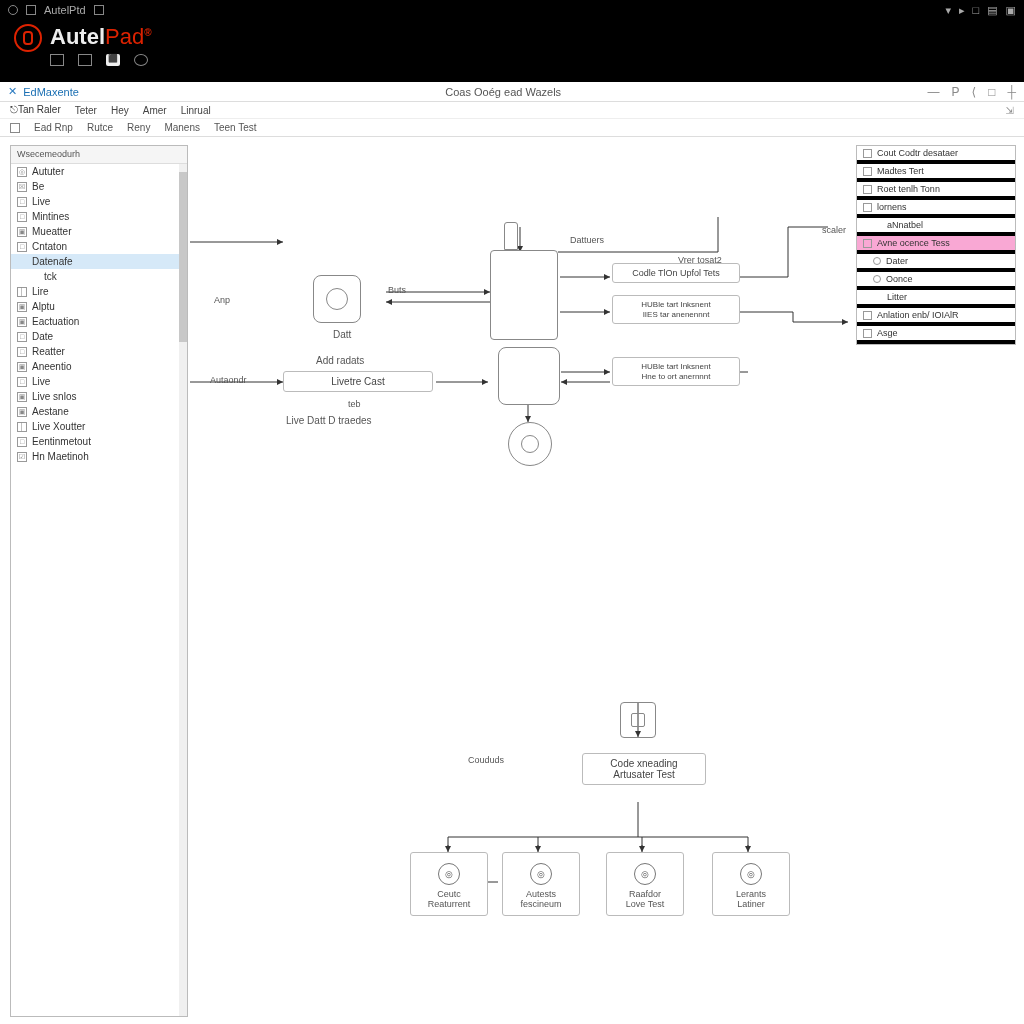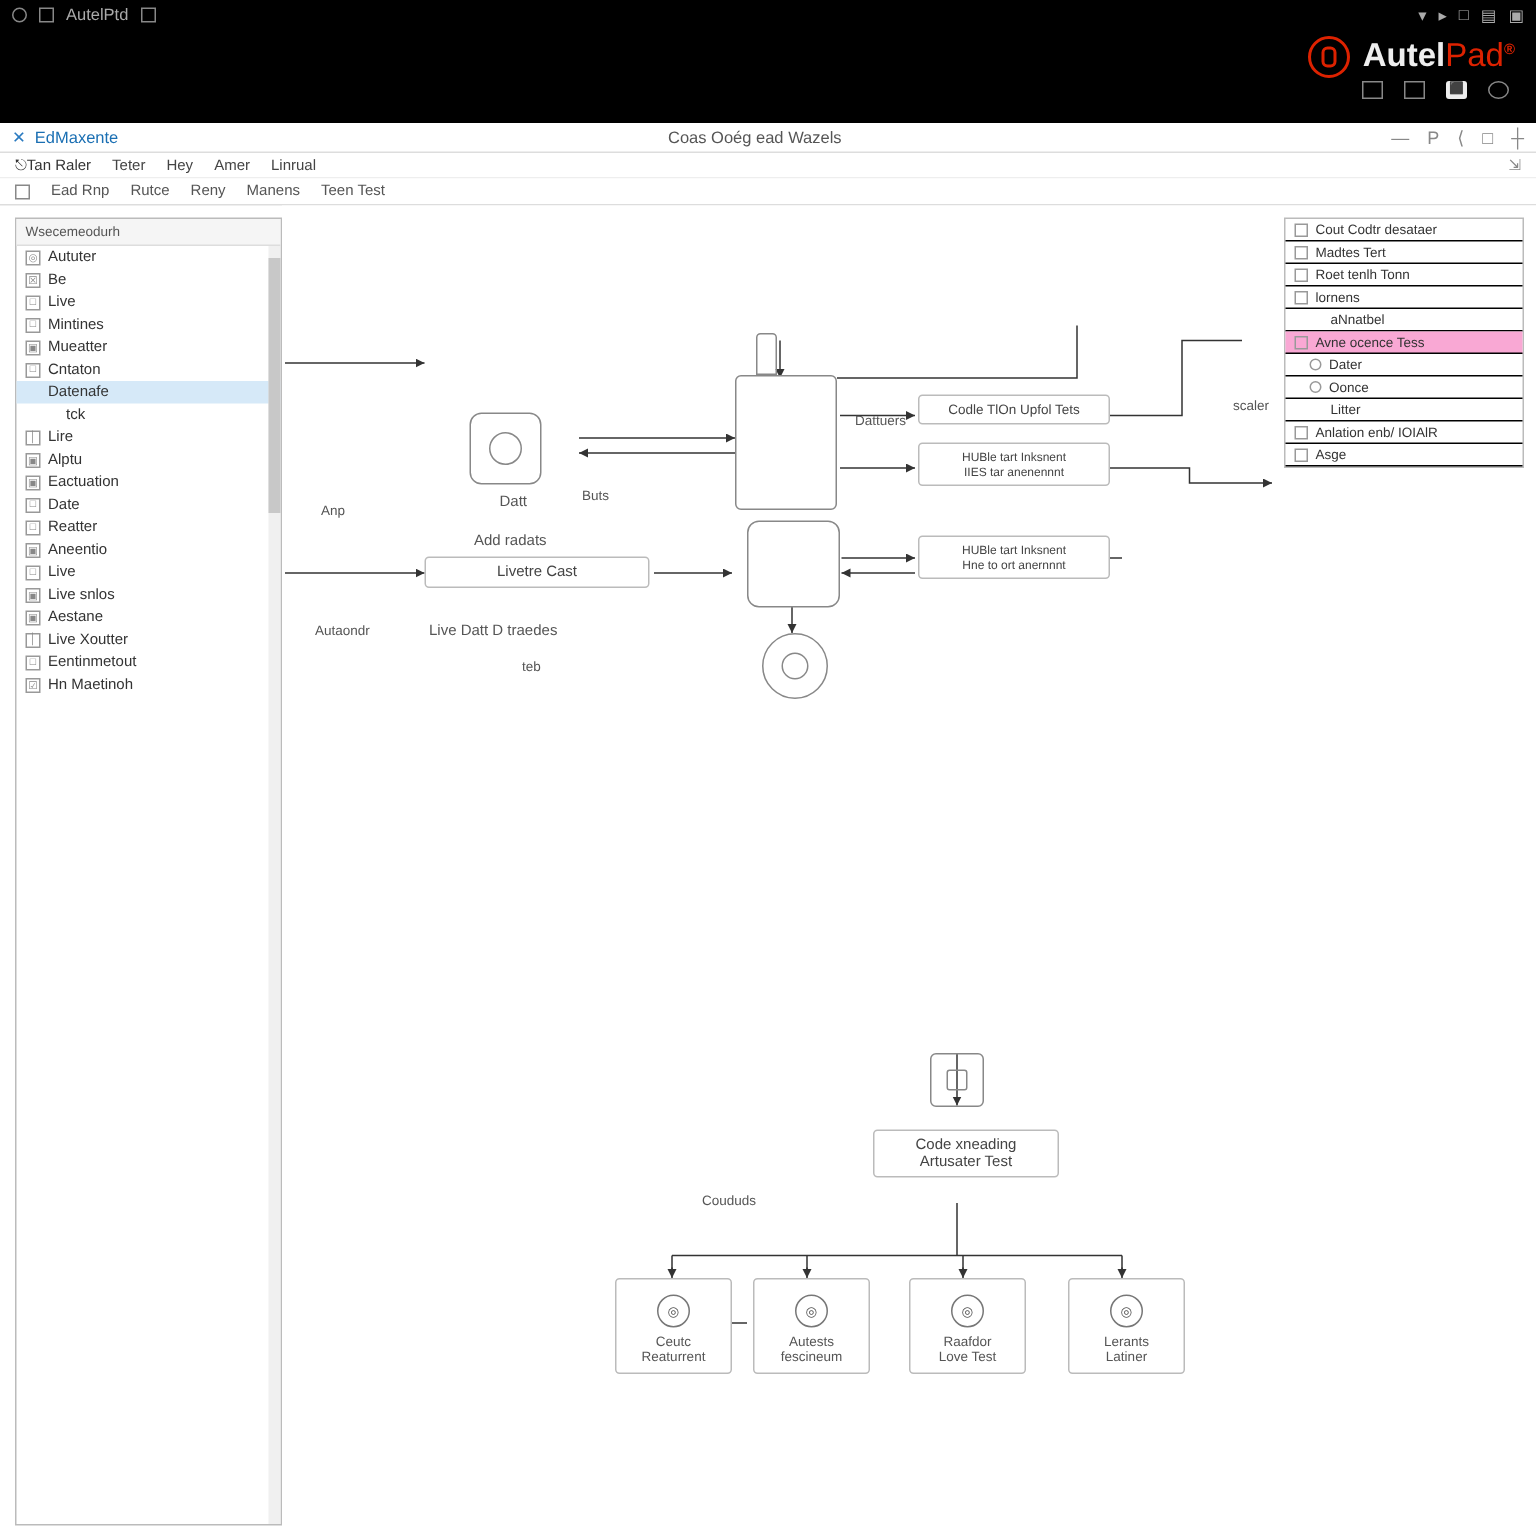--- a/index.html
+++ b/index.html
@@ -1,19 +1,19 @@
 <!DOCTYPE html>
 <html><head>
 <meta charset="utf-8">
 <style>
 * { box-sizing: border-box; margin: 0; padding: 0; }
 body { font-family: "Segoe UI", Arial, sans-serif; font-size: 11px; color: #333; background: #fff; width: 1024px; height: 1024px; overflow: hidden; }
 .titlebar-top { height: 20px; background: #000; display: flex; align-items: center; padding: 0 8px; color: #aaa; gap: 8px; }
 .titlebar-top .win-icons { margin-left: auto; display: flex; gap: 8px; }
-.brandbar { height: 62px; background: #000; display: flex; align-items: flex-start; padding: 4px 14px; gap: 8px; justify-content: flex-end; }
+.brandbar { height: 62px; background: #000; display: flex; align-items: flex-start; padding: 4px 14px; gap: 8px; }
 .brandbar .logo { width: 28px; height: 28px; border: 2px solid #d20; border-radius: 50%; display: flex; align-items: center; justify-content: center; }
 .brandbar .logo-inner { width: 10px; height: 14px; border: 2px solid #d20; border-radius: 4px; }
 .brand-text-wrap { display: flex; flex-direction: column; }
 .brand-text { font-size: 22px; font-weight: bold; color: #eee; }
 .brand-text .accent { color: #d20; font-weight: normal; }
 .brand-icons { display: flex; gap: 14px; margin-top: 4px; color: #ccc; }
 .brand-icons span { width: 14px; height: 12px; border: 1px solid #888; display: inline-block; }
 .brand-icons .badge { background: #eee; border-radius: 2px; color: #000; font-size: 8px; text-align: center; border: none; }
 .brand-icons .circ { border-radius: 50%; }
 .subheader { height: 20px; background: #fff; border-bottom: 1px solid #ddd; display: flex; align-items: center; padding: 0 8px; gap: 6px; }
@@ -28,28 +28,28 @@
 .leftpanel { width: 178px; border: 1px solid #bbb; margin: 8px 0 0 10px; background: #fff; display: flex; flex-direction: column; }
 .lp-header { height: 18px; background: #f5f5f5; border-bottom: 1px solid #ddd; font-size: 9px; padding: 3px 6px; color: #555; }
 .lp-tree { flex: 1; position: relative; }
 .tree-item { display: flex; align-items: center; padding: 2px 6px; gap: 5px; font-size: 10px; color: #333; }
 .tree-item.sel { background: #d6e9f8; }
 .tree-item .ico { width: 10px; height: 10px; border: 1px solid #999; display: inline-block; font-size: 7px; text-align: center; color: #888; }
 .tree-scroll { position: absolute; right: 0; top: 0; bottom: 0; width: 8px; background: #f0f0f0; }
 .tree-thumb { position: absolute; top: 8px; width: 8px; height: 170px; background: #c8c8c8; }
 .canvas { flex: 1; position: relative; background: #fff; }
 .rightpanel { position: absolute; right: 8px; top: 8px; width: 160px; border: 1px solid #bbb; background: #fff; }
-.rp-item { display: flex; align-items: center; padding: 2px 6px; gap: 5px; font-size: 9px; color: #333; border-bottom: 1px solid #000000; }
+.rp-item { display: flex; align-items: center; padding: 2px 6px; gap: 5px; font-size: 9px; color: #333; border-bottom: 4px solid #000000; }
 .rp-item.sel { background: #f9a8d4; }
 .rp-item .ico { width: 9px; height: 9px; border: 1px solid #999; display: inline-block; }
 .rp-item .rad { width: 8px; height: 8px; border: 1px solid #999; border-radius: 50%; display: inline-block; }
 .node { position: absolute; background: #fff; border: 1px solid #bbb; border-radius: 3px; font-size: 10px; text-align: center; display: flex; flex-direction: column; justify-content: center; padding: 4px 6px; color: #444; }
 .device { position: absolute; border: 1.5px solid #888; border-radius: 4px; background: #fff; }
 .label { position: absolute; font-size: 10px; color: #555; }
-.label.sm { font-size: 9px; margin-top: 40px; }
+.label.sm { font-size: 9px; }
 svg.wires { position: absolute; left: 0; top: 0; width: 100%; height: 100%; pointer-events: none; }
 .ic { width: 22px; height: 22px; border: 1.2px solid #777; border-radius: 50%; margin: 4px auto; display: flex; align-items: center; justify-content: center; }
 .bottom-node { position: absolute; width: 78px; border: 1px solid #bbb; border-radius: 3px; text-align: center; font-size: 9px; color: #555; padding: 6px 2px; }
 .bottom-node .ic { width: 22px; height: 22px; }
 </style>
 </head>
 <body>
 
 <div class="titlebar-top">
   <span style="width:10px;height:10px;border:1px solid #888;border-radius:50%"></span>

